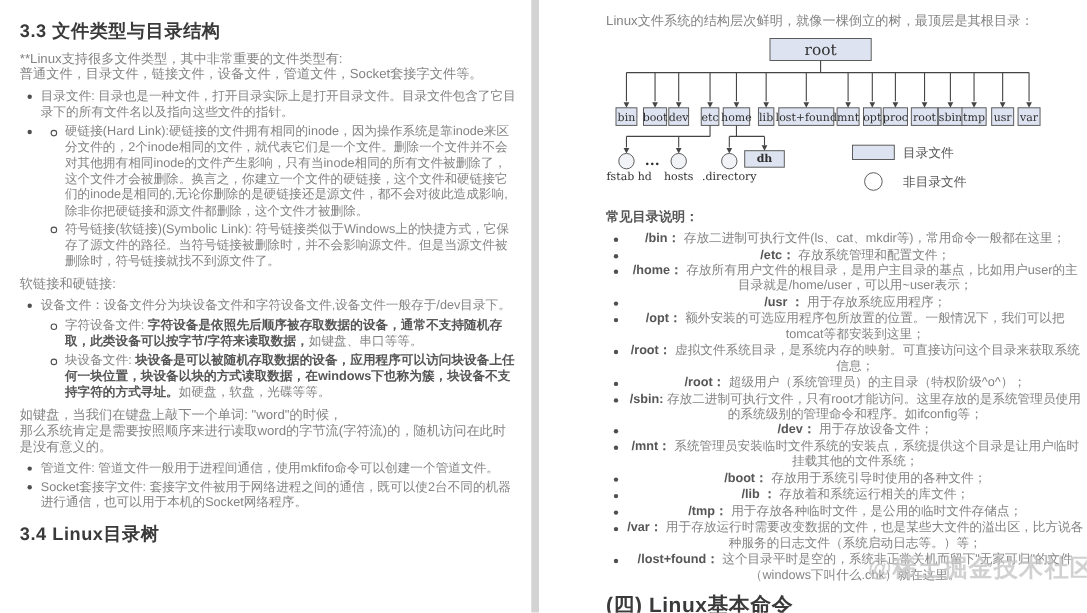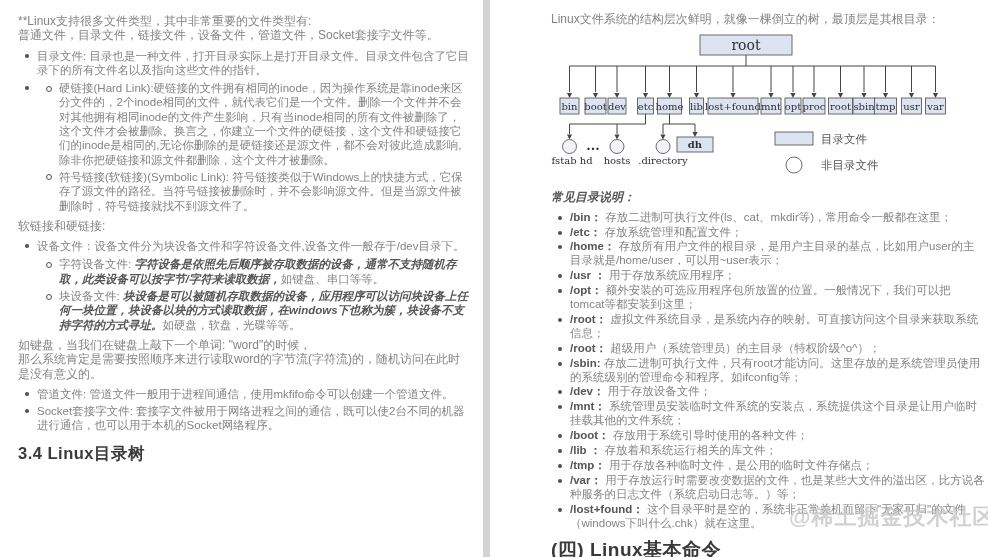--- a/index.html
+++ b/index.html
@@ -7,37 +7,38 @@
   body{width:988px;height:557px;position:relative;background:#ffffff;overflow:hidden;
        font-family:"Liberation Sans","DejaVu Sans",sans-serif;color:#848484;}
   .col{position:absolute;top:0;}
   .col-left{left:18px;width:453px;padding-top:8px;}
   .col-right{left:551px;width:434px;padding-top:6px;}
   .divider{position:absolute;left:483px;top:0;width:7px;height:557px;background:#d3d3d3;}
   h2{font-size:16.5px;color:#3a3a3a;margin:10px 0 6px;font-weight:bold;letter-spacing:.5px;}
   .h1{font-size:19px;color:#3a3a3a;margin:6px 0 8px;padding-bottom:5px;
       border-bottom:1px solid #e9e9e9;font-weight:bold;letter-spacing:.5px;}
   .p{font-size:12px;line-height:14.3px;margin:6px 0;}
-  .bold{color:#565656;font-weight:bold;font-style:italic;}
+  .bold{color:#565656;font-weight:bold;}
   b{color:#565656;}
   ul{list-style:none;margin:4px 0;padding:0 0 0 6px;}
   li{font-size:11.5px;line-height:14.3px;margin:3px 0;position:relative;padding-left:13px;}
   li::before{content:'';position:absolute;left:1px;top:5px;width:4px;height:4px;border-radius:50%;background:#4f4f4f;}
   ul ul{margin:4px 0 0;padding:0 0 0 9px;}
   ul ul li::before{background:#fff;border:1.2px solid #4f4f4f;width:4px;height:4px;left:0;top:4.5px;}
-  .dir-list{margin:3px 0;}
+  .dir-list{margin:3px 0;text-align:center;}
   .dir-list li{margin:1px 0;line-height:13.9px;}
   svg{display:block;margin:4px 0 2px;}
   .watermark{position:absolute;left:789px;top:502px;font-size:22px;font-weight:bold;
       color:#c6c6c6;opacity:.8;letter-spacing:1px;pointer-events:none;white-space:nowrap;}
 </style>
 </head>
 <body>
 
 <div class="col col-left">
+  <h2>3.3 文件类型与目录结构</h2>
   <div class="p">
     <div>**Linux支持很多文件类型，其中非常重要的文件类型有:</div>
     <div>普通文件，目录文件，链接文件，设备文件，管道文件，Socket套接字文件等。</div>
   </div>
   <ul>
     <li>目录文件: 目录也是一种文件，打开目录实际上是打开目录文件。目录文件包含了它目录下的所有文件名以及指向这些文件的指针。</li>
     <li>
       <ul>
         <li>硬链接(Hard Link):硬链接的文件拥有相同的inode，因为操作系统是靠inode来区分文件的，2个inode相同的文件，就代表它们是一个文件。删除一个文件并不会对其他拥有相同inode的文件产生影响，只有当inode相同的所有文件被删除了，这个文件才会被删除。换言之，你建立一个文件的硬链接，这个文件和硬链接它们的inode是相同的,无论你删除的是硬链接还是源文件，都不会对彼此造成影响,除非你把硬链接和源文件都删除，这个文件才被删除。</li>
         <li>符号链接(软链接)(Symbolic Link): 符号链接类似于Windows上的快捷方式，它保存了源文件的路径。当符号链接被删除时，并不会影响源文件。但是当源文件被删除时，符号链接就找不到源文件了。</li>

